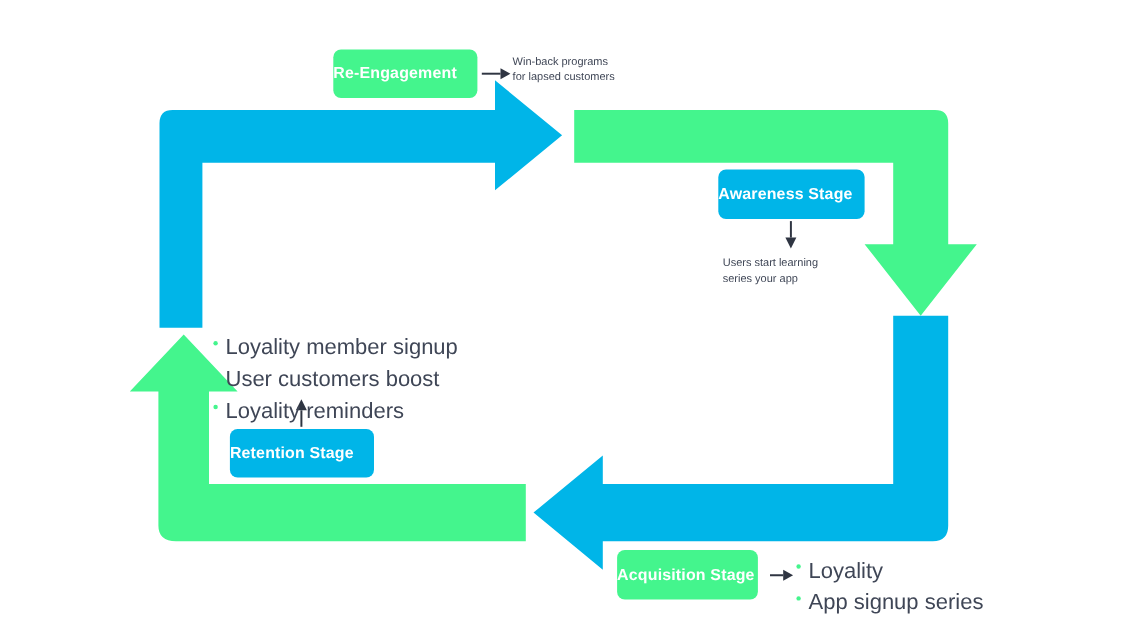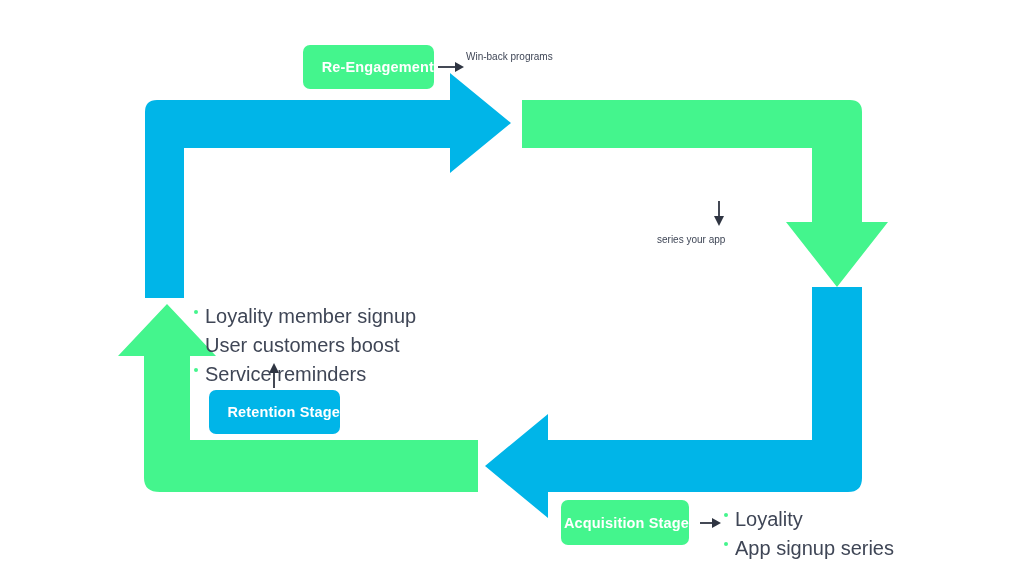--- a/index.html
+++ b/index.html
@@ -25,21 +25,21 @@
     top: 0;
     width: 1024px;
     height: 576px;
   }
 
   
   .badge {
     position: absolute;
     display: flex;
     align-items: center;
-    justify-content: flex-end;
+    justify-content: flex-start;
     border-radius: 7px;
     color: #ffffff;
     font-weight: bold;
     font-size: 14.5px;
     letter-spacing: 0.15px;
     white-space: nowrap;
     box-sizing: border-box;
   }
   .badge-blue  { background: #00B5E8; }
   .badge-green { background: #44F58D; }
@@ -168,41 +168,46 @@
     <g>
       <line x1="700" y1="523" x2="712" y2="523" stroke="#2F3542" stroke-width="1.8"></line>
       <polygon points="712,518 721,523 712,528" fill="#2F3542"></polygon>
     </g>
   </svg>
 
   <div class="badge badge-green" id="badge-re-engagement">
     <span>Re-Engagement</span>
   </div>
 
+  <div class="badge badge-blue" id="badge-awareness">
+    <span>Awareness Stage</span>
+  </div>
 
   <div class="badge badge-green" id="badge-acquisition">
     <span>Acquisition Stage</span>
   </div>
 
   <div class="badge badge-blue" id="badge-retention">
     <span>Retention Stage</span>
   </div>
 
   <div class="note" id="note-winback">
     <div>Win-back programs</div>
+    <div>for lapsed customers</div>
   </div>
 
   <div class="note" id="note-users">
+    <div>Users start learning</div>
     <div>series your app</div>
   </div>
 
   <ul class="bullet-list" id="list-retention">
     <li>Loyality member signup</li>
     <li>User customers boost</li>
-    <li>Service reminders</li>
+    <li>Loyality reminders</li>
   </ul>
 
   <ul class="bullet-list" id="list-acquisition">
     <li>Loyality</li>
     <li>App signup series</li>
   </ul>
 
 </div>
 
 </body></html>

